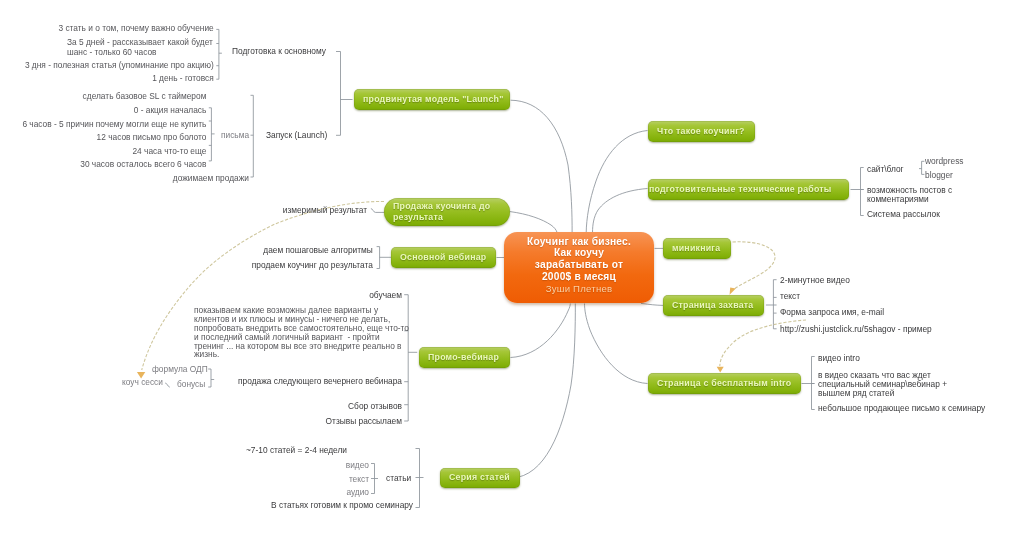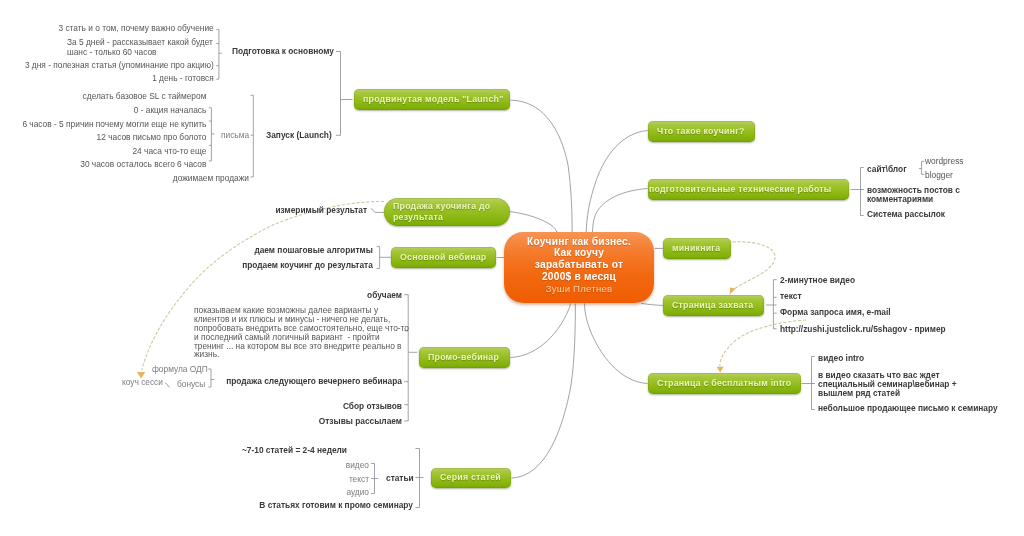--- a/index.html
+++ b/index.html
@@ -2,31 +2,31 @@
 <html><head>
 <meta charset="utf-8">
 <title>Коучинг как бизнес. Как коучу зарабатывать от 2000$ в месяц</title>
 <style>
   html,body{margin:0;padding:0;background:#fff;}
   body{width:1024px;height:536px;overflow:hidden;font-family:"Liberation Sans",sans-serif;}
   #stage{position:relative;width:1024px;height:536px;background:#fff;}
   .node,.lbl{-webkit-font-smoothing:antialiased;will-change:opacity;opacity:0.999;}
   svg#links{position:absolute;left:0;top:0;width:1024px;height:536px;}
   .lbl{position:absolute;white-space:pre;color:#56565a;font-size:8.35px;line-height:10.4px;}
-  .lbl.b{font-weight:bold;color:#3a3a3c;}
+  .lbl.b{font-weight:normal;color:#3a3a3c;}
   .lbl.m{color:#7d7d82;}
   .node{position:absolute;box-sizing:border-box;border-radius:5px;color:#eaf7bc;
         font-weight:bold;font-size:8.8px;line-height:11.3px;letter-spacing:.22px;
         display:flex;align-items:center;flex-wrap:nowrap;white-space:nowrap;overflow:visible;
         background:linear-gradient(180deg,#b7cf66 0%,#a5c636 22%,#93bc1c 55%,#82b008 88%,#79a906 100%);
         box-shadow:0 1px 2px rgba(70,85,25,.45), inset 0 0 0 .5px rgba(90,115,10,.35);
         padding:0 9px;text-shadow:0 1px 1px rgba(60,80,5,.45);}
   .node.center{color:#fff;justify-content:center;text-align:center;
         background:linear-gradient(180deg,#f79455 0%,#f57b2c 28%,#f2690f 60%,#ef5c03 100%);
-        border-radius:19px;font-size:10.2px;line-height:11.6px;flex-direction:column;flex-wrap:nowrap;
+        border-radius:13px;font-size:10.2px;line-height:11.6px;flex-direction:column;flex-wrap:nowrap;
         box-shadow:0 2px 3px rgba(120,60,10,.35);padding:12px;
         text-shadow:0 1px 1px rgba(150,60,0,.4);}
   .node.twoline{flex-direction:column;align-items:flex-start;justify-content:center;flex-wrap:nowrap;border-radius:14px;}
   .node.twoline span{display:block;}
   .node.center .sub{font-weight:normal;color:#fbcfa4;font-size:9.6px;line-height:13px;}
 </style>
 </head>
 <body>
 
 <div id="stage">
@@ -165,21 +165,21 @@
     </div>
 <div class="lbl m" style="left:122px;top:377.4px">коуч сесси</div>
 <div class="lbl m" style="left:152px;top:363.9px">формула ОДП</div>
 <div class="lbl m" style="left:177px;top:379.4px">бонусы</div>
 <div class="lbl b" style="left:0px;width:347px;text-align:right;top:444.9px">~7-10 статей = 2-4 недели</div>
 <div class="lbl m" style="left:0px;width:369px;text-align:right;top:459.9px">видео</div>
 <div class="lbl m" style="left:0px;width:369px;text-align:right;top:473.6px">текст</div>
 <div class="lbl m" style="left:0px;width:369px;text-align:right;top:487.4px">аудио</div>
 <div class="lbl b" style="left:386px;top:473.4px">статьи</div>
 <div class="lbl b" style="left:0px;width:413px;text-align:right;top:500.4px">В статьях готовим к промо семинару</div>
-<div class="node" style="left:431px;top:468px;width:80px;height:20px;padding:0 9px">
+<div class="node" style="left:440px;top:468px;width:80px;height:20px;padding:0 9px">
       <span>Серия статей</span>
     </div>
 <div class="node" style="left:648px;top:121px;width:107px;height:21px;padding:0 9px">
       <span>Что такое коучинг?</span>
     </div>
 <div class="node" style="left:648px;top:179px;width:201px;height:21px;padding:0 1px">
       <span>подготовительные технические работы</span>
     </div>
 <div class="node" style="left:663px;top:238px;width:68px;height:21px;padding:0 9px">
       <span>миникнига</span>

